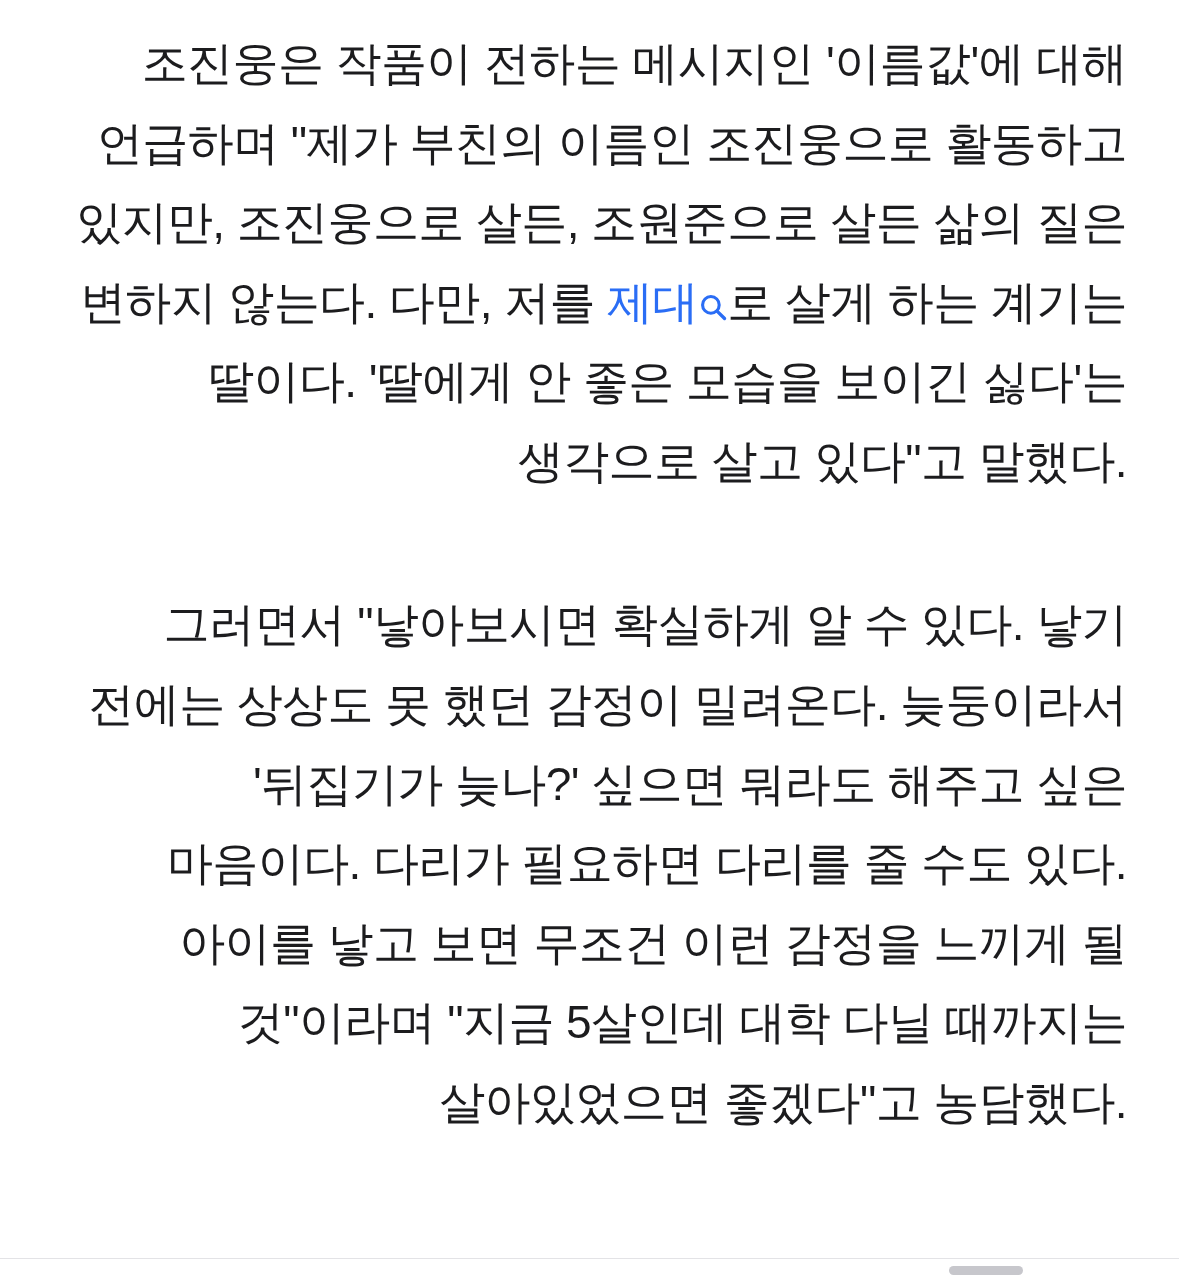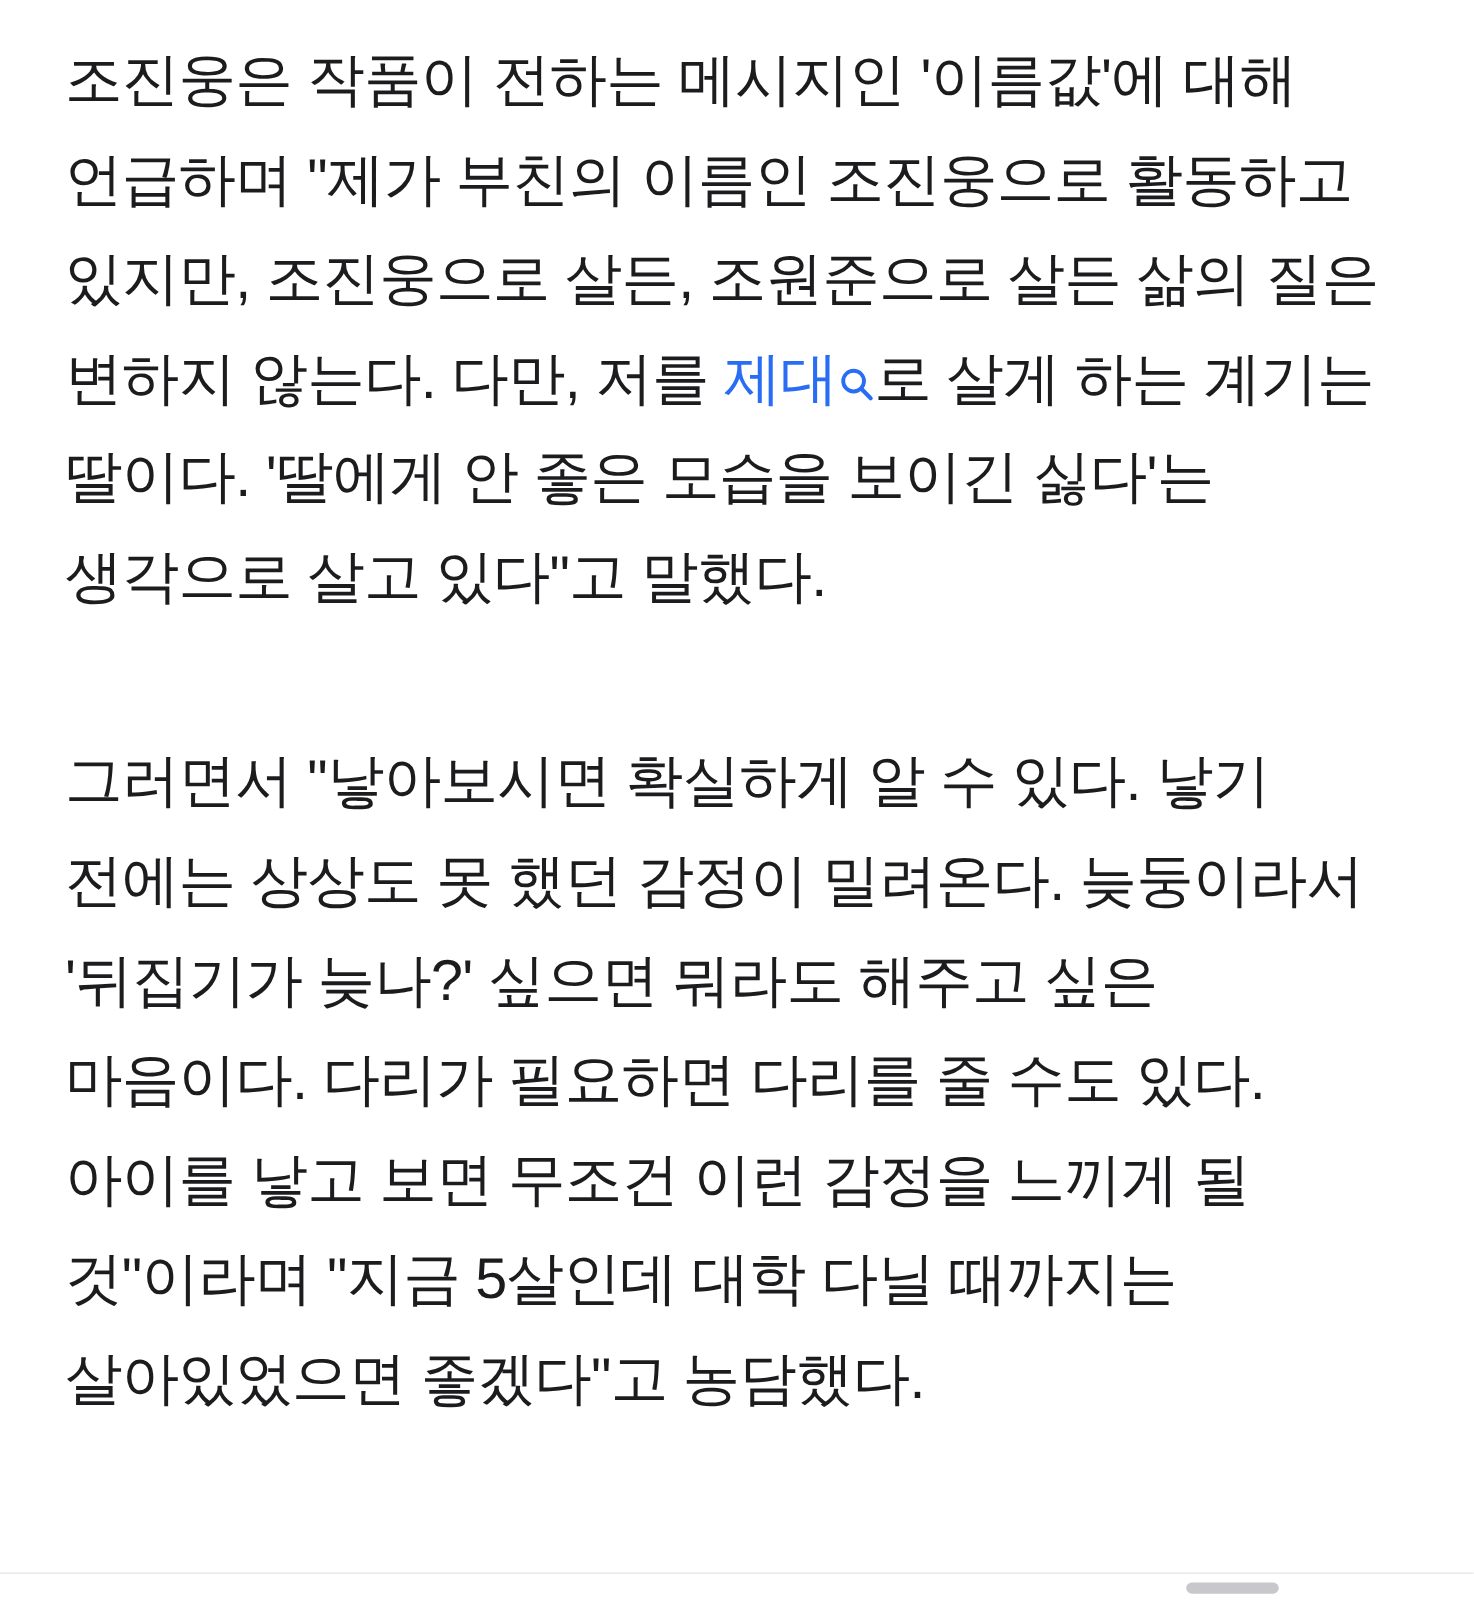--- a/index.html
+++ b/index.html
@@ -23,20 +23,21 @@
     box-sizing: border-box;
     padding: 24px 52px 0 52px;
   }
   .para {
     font-size: 46px;
     line-height: 1.73;
     letter-spacing: -0.6px;
     color: #1c1c1e;
     word-break: keep-all;
     margin: 0;
+    text-align: right;
   }
   .para + .para {
     margin-top: 84px;
   }
   .kw-link {
     color: #2a6df5;
     text-decoration: none;
     white-space: nowrap;
   }
   .kw-magnifier {

